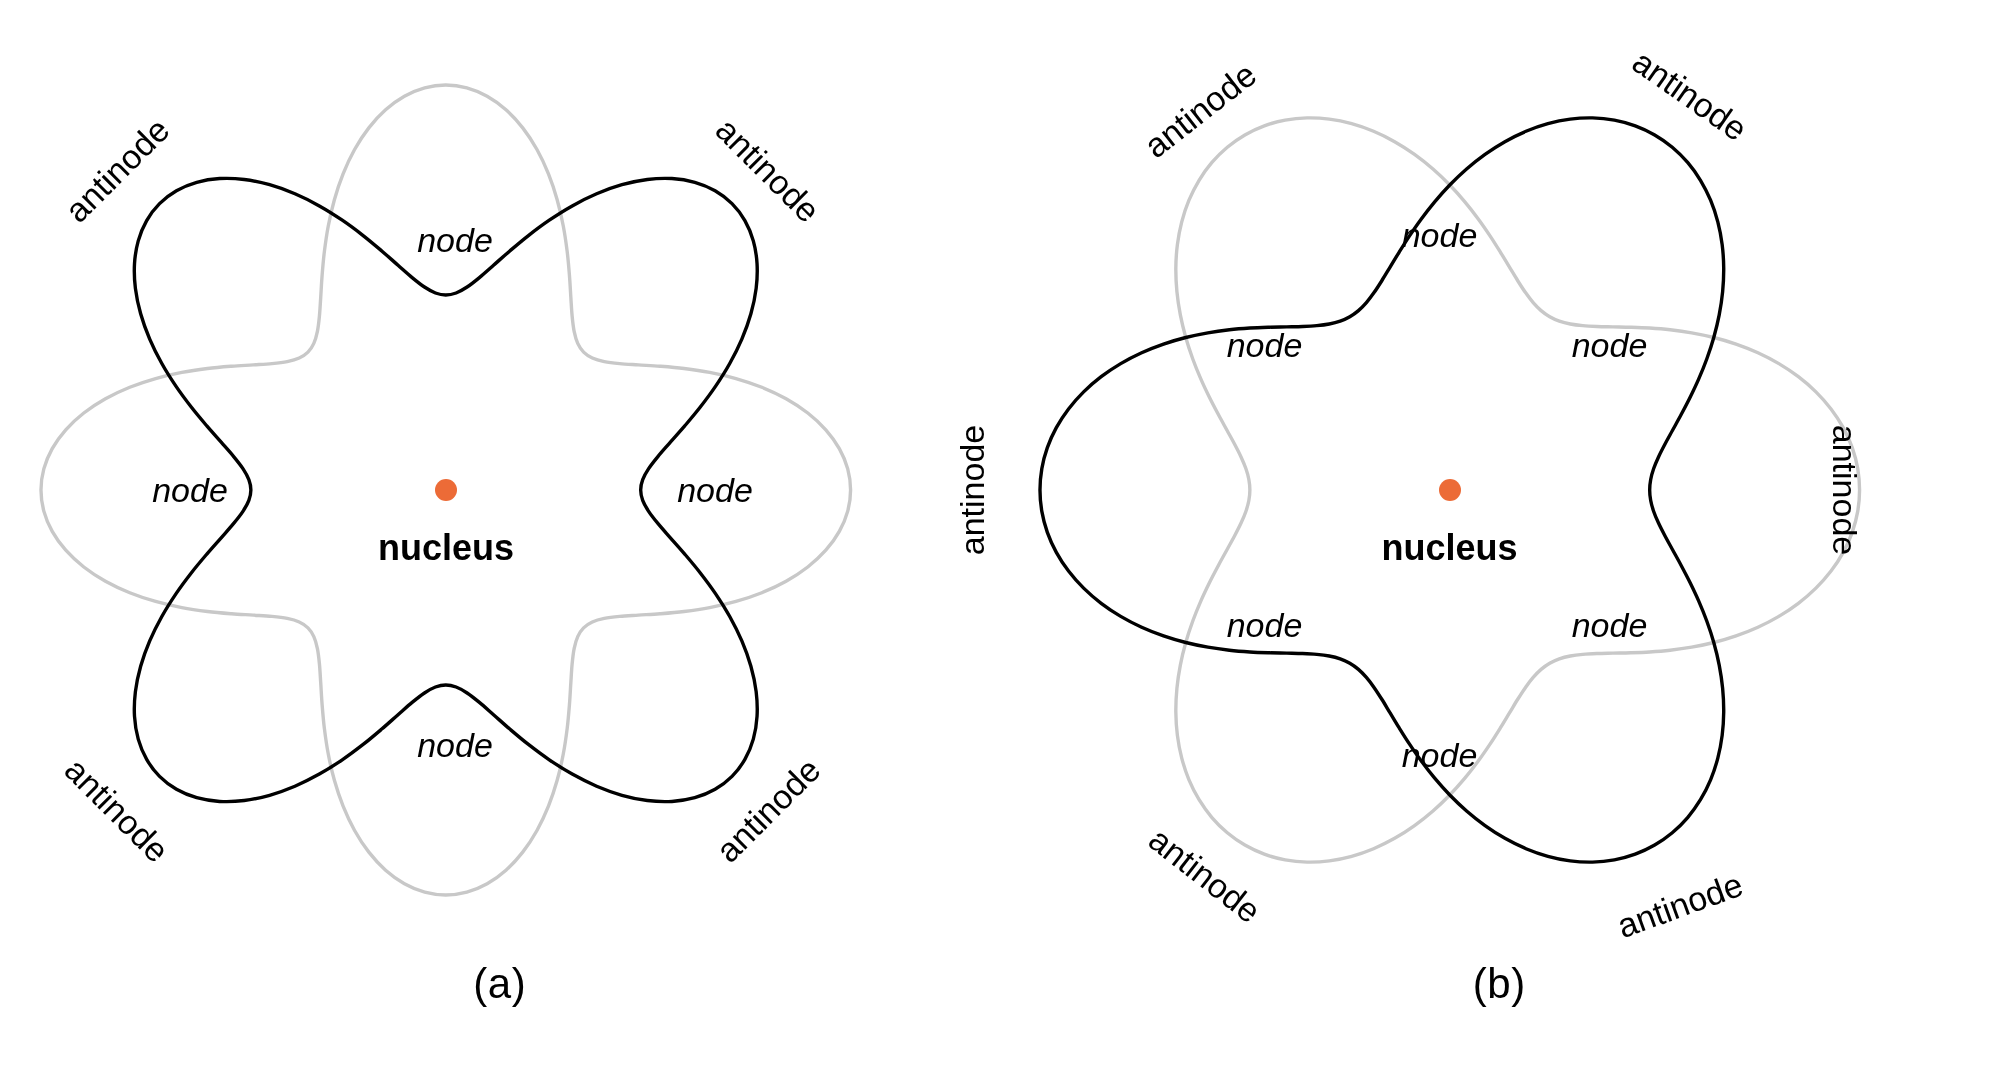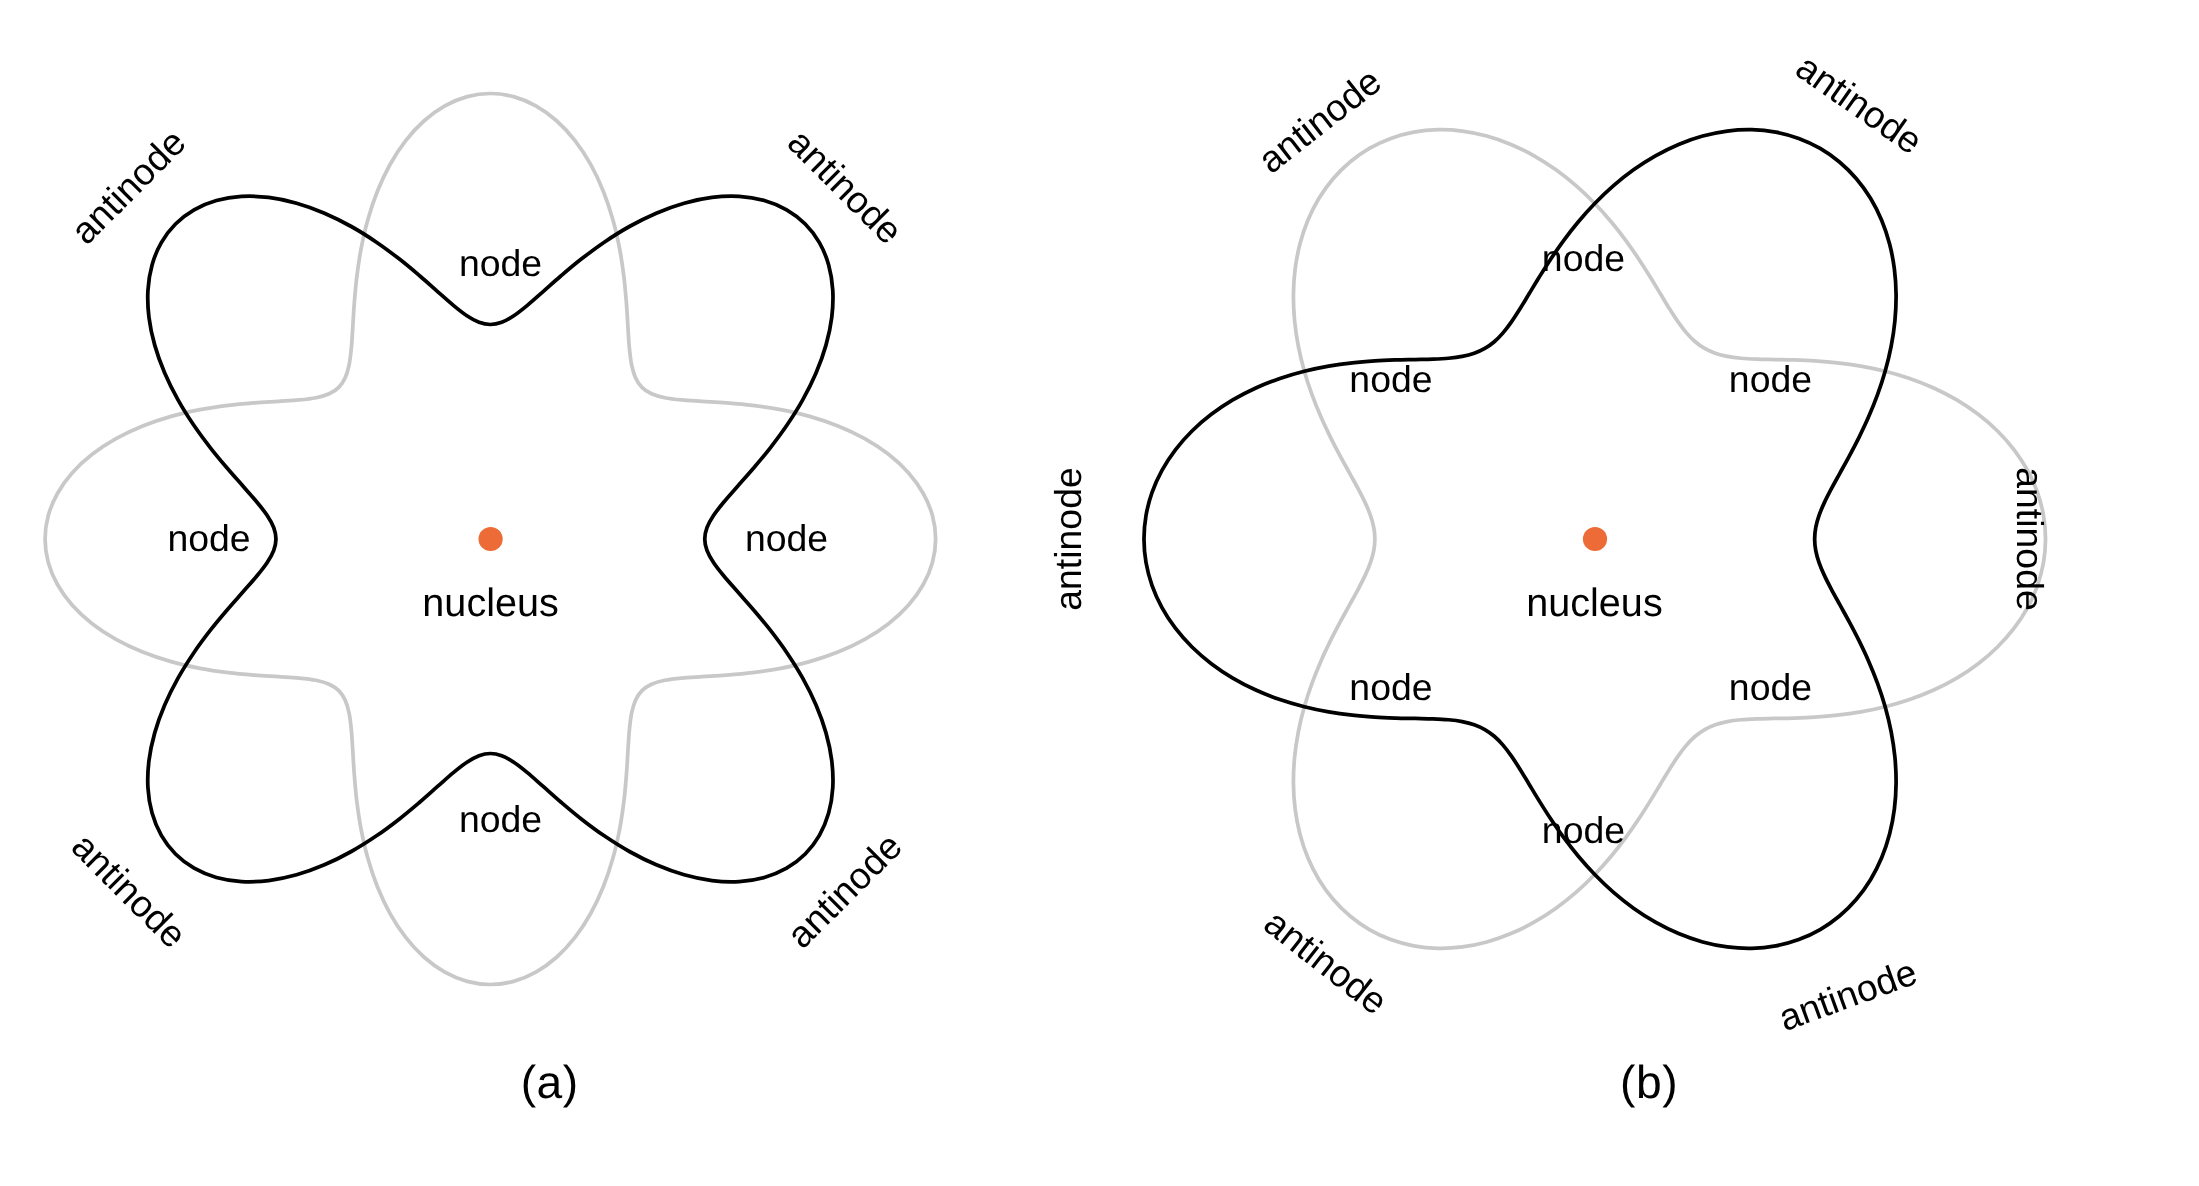--- a/index.html
+++ b/index.html
@@ -48,24 +48,24 @@
   }
   .lbl {
     position: absolute;
     font-family: "Liberation Sans", sans-serif;
     font-size: 34px;
     color: #000000;
     white-space: nowrap;
     transform-origin: 50% 50%;
     line-height: 1;
   }
-  .lbl.node { font-weight: 400; }
+  .lbl.node { font-weight: 400; font-style: italic; }
   .lbl.antinode { font-weight: 400; }
   .lbl.nucleus {
-    font-weight: 400;
+    font-weight: 700;
     font-size: 36px;
   }
   .nuc-dot {
     position: absolute;
     width: 22px;
     height: 22px;
     border-radius: 50%;
   }
 </style>
 </head>

